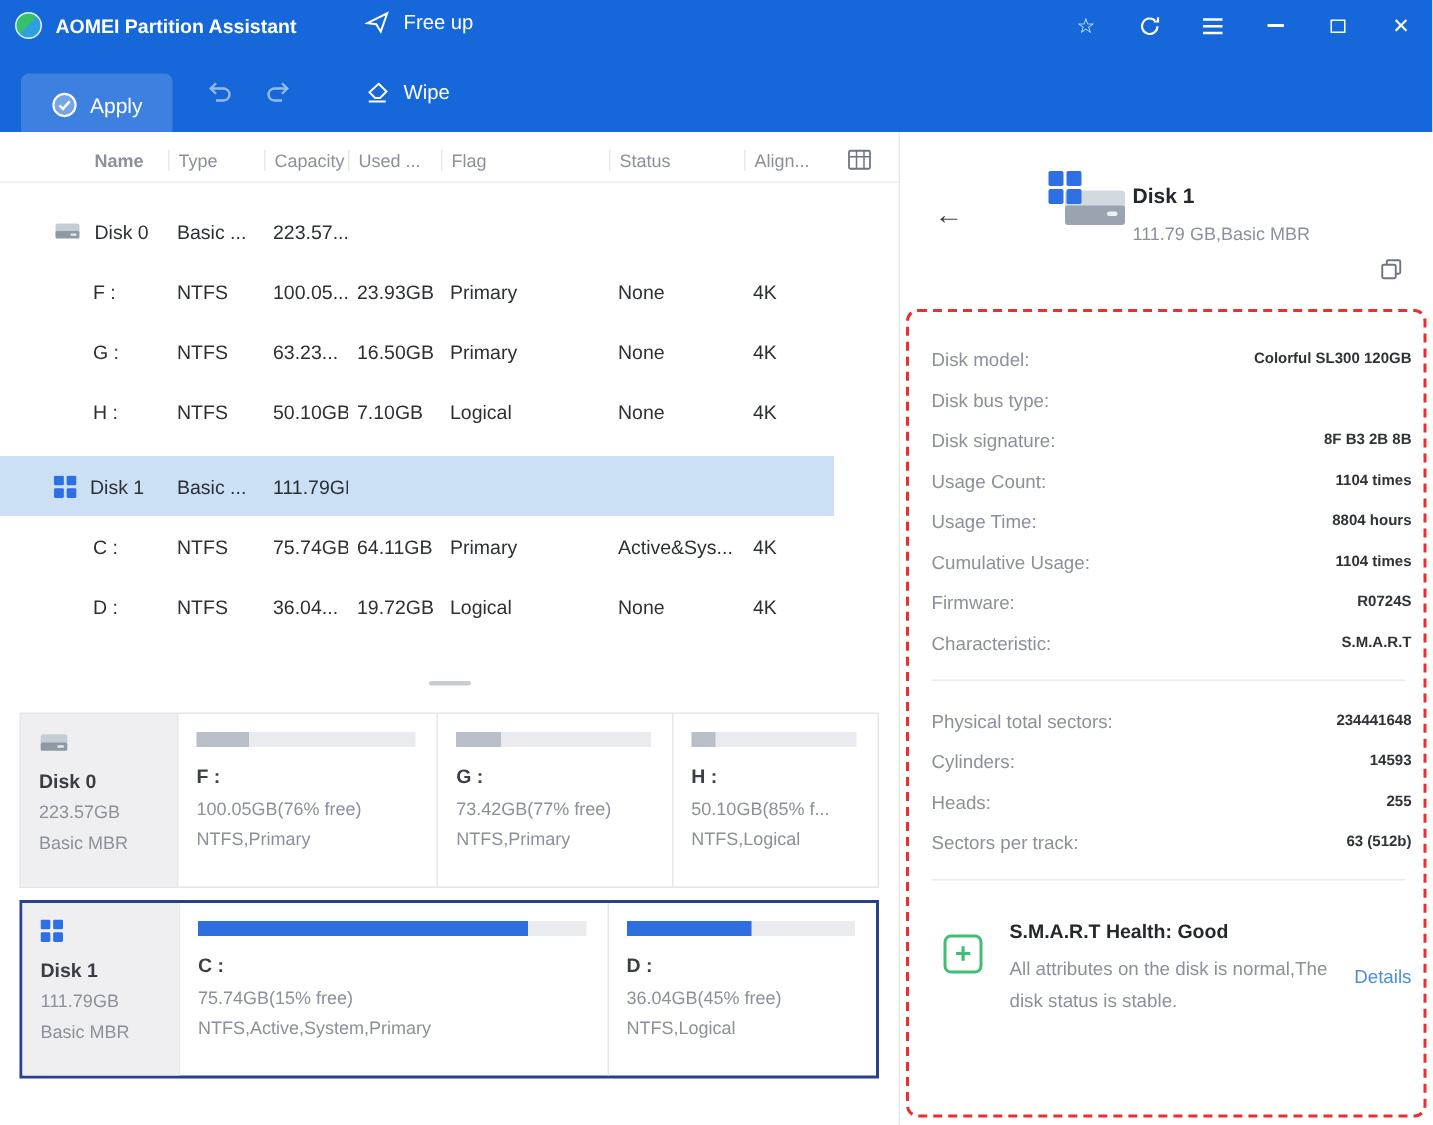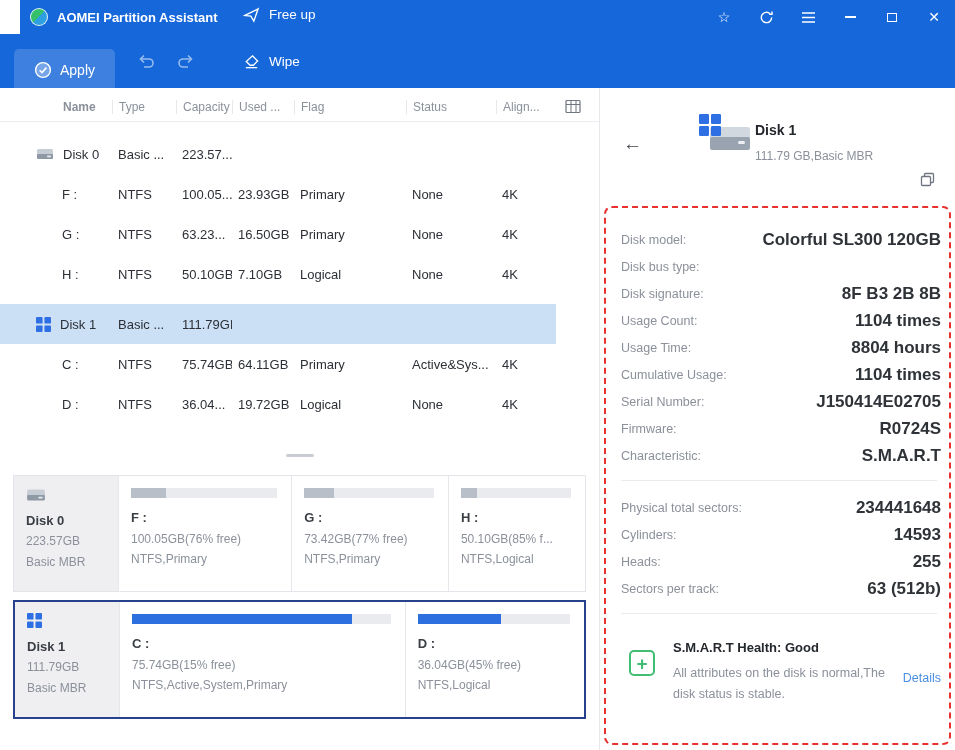--- a/index.html
+++ b/index.html
@@ -1,20 +1,20 @@
 <!DOCTYPE html>
 <html style="--accent: #1667d9; --selection: #cbdff5; --selected-border: #27418c; --bar-gray: #b9bfc9; --bar-blue: #2e6fe0; --bar-track: #e9ebee; --annotation-red: #e8302e; --health-green: #41bd74; --link-blue: #4a8fe2;"><head>
 <meta charset="utf-8">
 <style>
   * { margin:0; padding:0; box-sizing:border-box; }
   html,body { width:955px; height:750px; font-family:"Liberation Sans", sans-serif; background:#fff; overflow:hidden; }
   .window { position:relative; width:955px; height:750px; background:#fff; }
 
   
-  .titlebar { position:absolute; top:0; left:0; right:0; height:34px; background:var(--accent,#1667d9); display:flex; align-items:center; padding-left:10px;margin-left:20px; }
+  .titlebar { position:absolute; top:0; left:0; right:0; height:34px; background:var(--accent,#1667d9); display:flex; align-items:center; padding-left:10px; }
   .logo { width:18px; height:18px; border-radius:50%; background:linear-gradient(135deg,#35c06b 0 48%,#2e9fe0 48% 100%); border:1.5px solid rgba(255,255,255,.85); }
   .app-title { color:#fff; font-size:13px; font-weight:700; margin-left:9px; }
   .tb-right { margin-left:auto; display:flex; height:34px; }
   .tb-ico { width:42px; height:34px; display:flex; align-items:center; justify-content:center; color:#fff; font-size:14px; cursor:pointer; }
   .glyph-min { width:11px; height:2px; background:#fff; }
   .glyph-max { width:10px; height:9px; border:1.5px solid #fff; }
 
   
   .toolbar { position:absolute; top:34px; left:0; right:0; height:54px; background:var(--accent,#1667d9); display:flex; align-items:center; padding:0 14px; }
   .apply-btn { display:flex; align-items:center; gap:8px; background:rgba(255,255,255,.17); border-radius:5px; padding:12px 20px; color:#fff; font-size:14px; cursor:pointer;margin-top:18px; }
@@ -60,21 +60,21 @@
   .right-panel { position:absolute; top:88px; left:601px; right:0; bottom:0; background:#fff; }
   .back-arrow { position:absolute; left:22px; top:46px; font-size:19px; color:#3c4046; cursor:pointer; line-height:1; }
   .panel-icon { position:absolute; left:96px; top:24px; }
   .panel-title { position:absolute; left:154px; top:34px; font-size:14px; font-weight:700; color:#23262b; }
   .panel-sub { position:absolute; left:154px; top:61px; font-size:12px; color:#8b909a; }
   .copy-ico { position:absolute; right:20px; top:84px; cursor:pointer; }
   .annotation { position:absolute; left:3px; top:118px; right:4px; bottom:5px; border:2px dashed var(--annotation-red,#e8302e); border-radius:8px; pointer-events:none; z-index:5; }
   .detail-list { position:absolute; left:0; right:0; top:138px; padding:0 14px 0 20px; }
   .drow { height:27px; display:flex; justify-content:space-between; align-items:center; }
   .dlabel { font-size:12.5px; color:#8b909a; }
-  .dvalue { font-size:17px; color:#2f3338; font-weight:700; }
+  .dvalue { font-size:10px; color:#2f3338; font-weight:700; }
   .divider { height:1px; background:#e9ebee; margin:11px 4px 13px 0; }
   .smart { display:flex; padding:13px 0 0 8px; position:relative; }
   .health-icon { flex:0 0 26px; width:26px; height:26px; border:2px solid var(--health-green,#41bd74); border-radius:5px; color:var(--health-green,#41bd74); display:flex; align-items:center; justify-content:center; font-size:19px; font-weight:700; margin-top:10px; line-height:1; }
   .smart-text { margin-left:18px; }
   .smart-title { font-size:13px; font-weight:700; color:#24272c; margin-bottom:8px; }
   .smart-desc { font-size:12.5px; color:#8b909a; width:218px; line-height:21px; }
   .details-link { position:absolute; right:0; top:44px; color:var(--link-blue,#4a8fe2); font-size:12.5px; cursor:pointer; }
 </style>
 </head>
 <body>
@@ -414,24 +414,20 @@
         </div>
       <div class="drow">
           <span class="dlabel">Usage Time:</span>
           <span class="dvalue">8804 hours</span>
         </div>
       <div class="drow">
           <span class="dlabel">Cumulative Usage:</span>
           <span class="dvalue">1104 times</span>
         </div>
       <div class="drow">
-          <span class="dlabel">Serial Number:</span>
-          <span class="dvalue">J150414E02705</span>
-        </div>
-      <div class="drow">
           <span class="dlabel">Firmware:</span>
           <span class="dvalue">R0724S</span>
         </div>
       <div class="drow">
           <span class="dlabel">Characteristic:</span>
           <span class="dvalue">S.M.A.R.T</span>
         </div>
 
       <div class="divider"></div>
 

